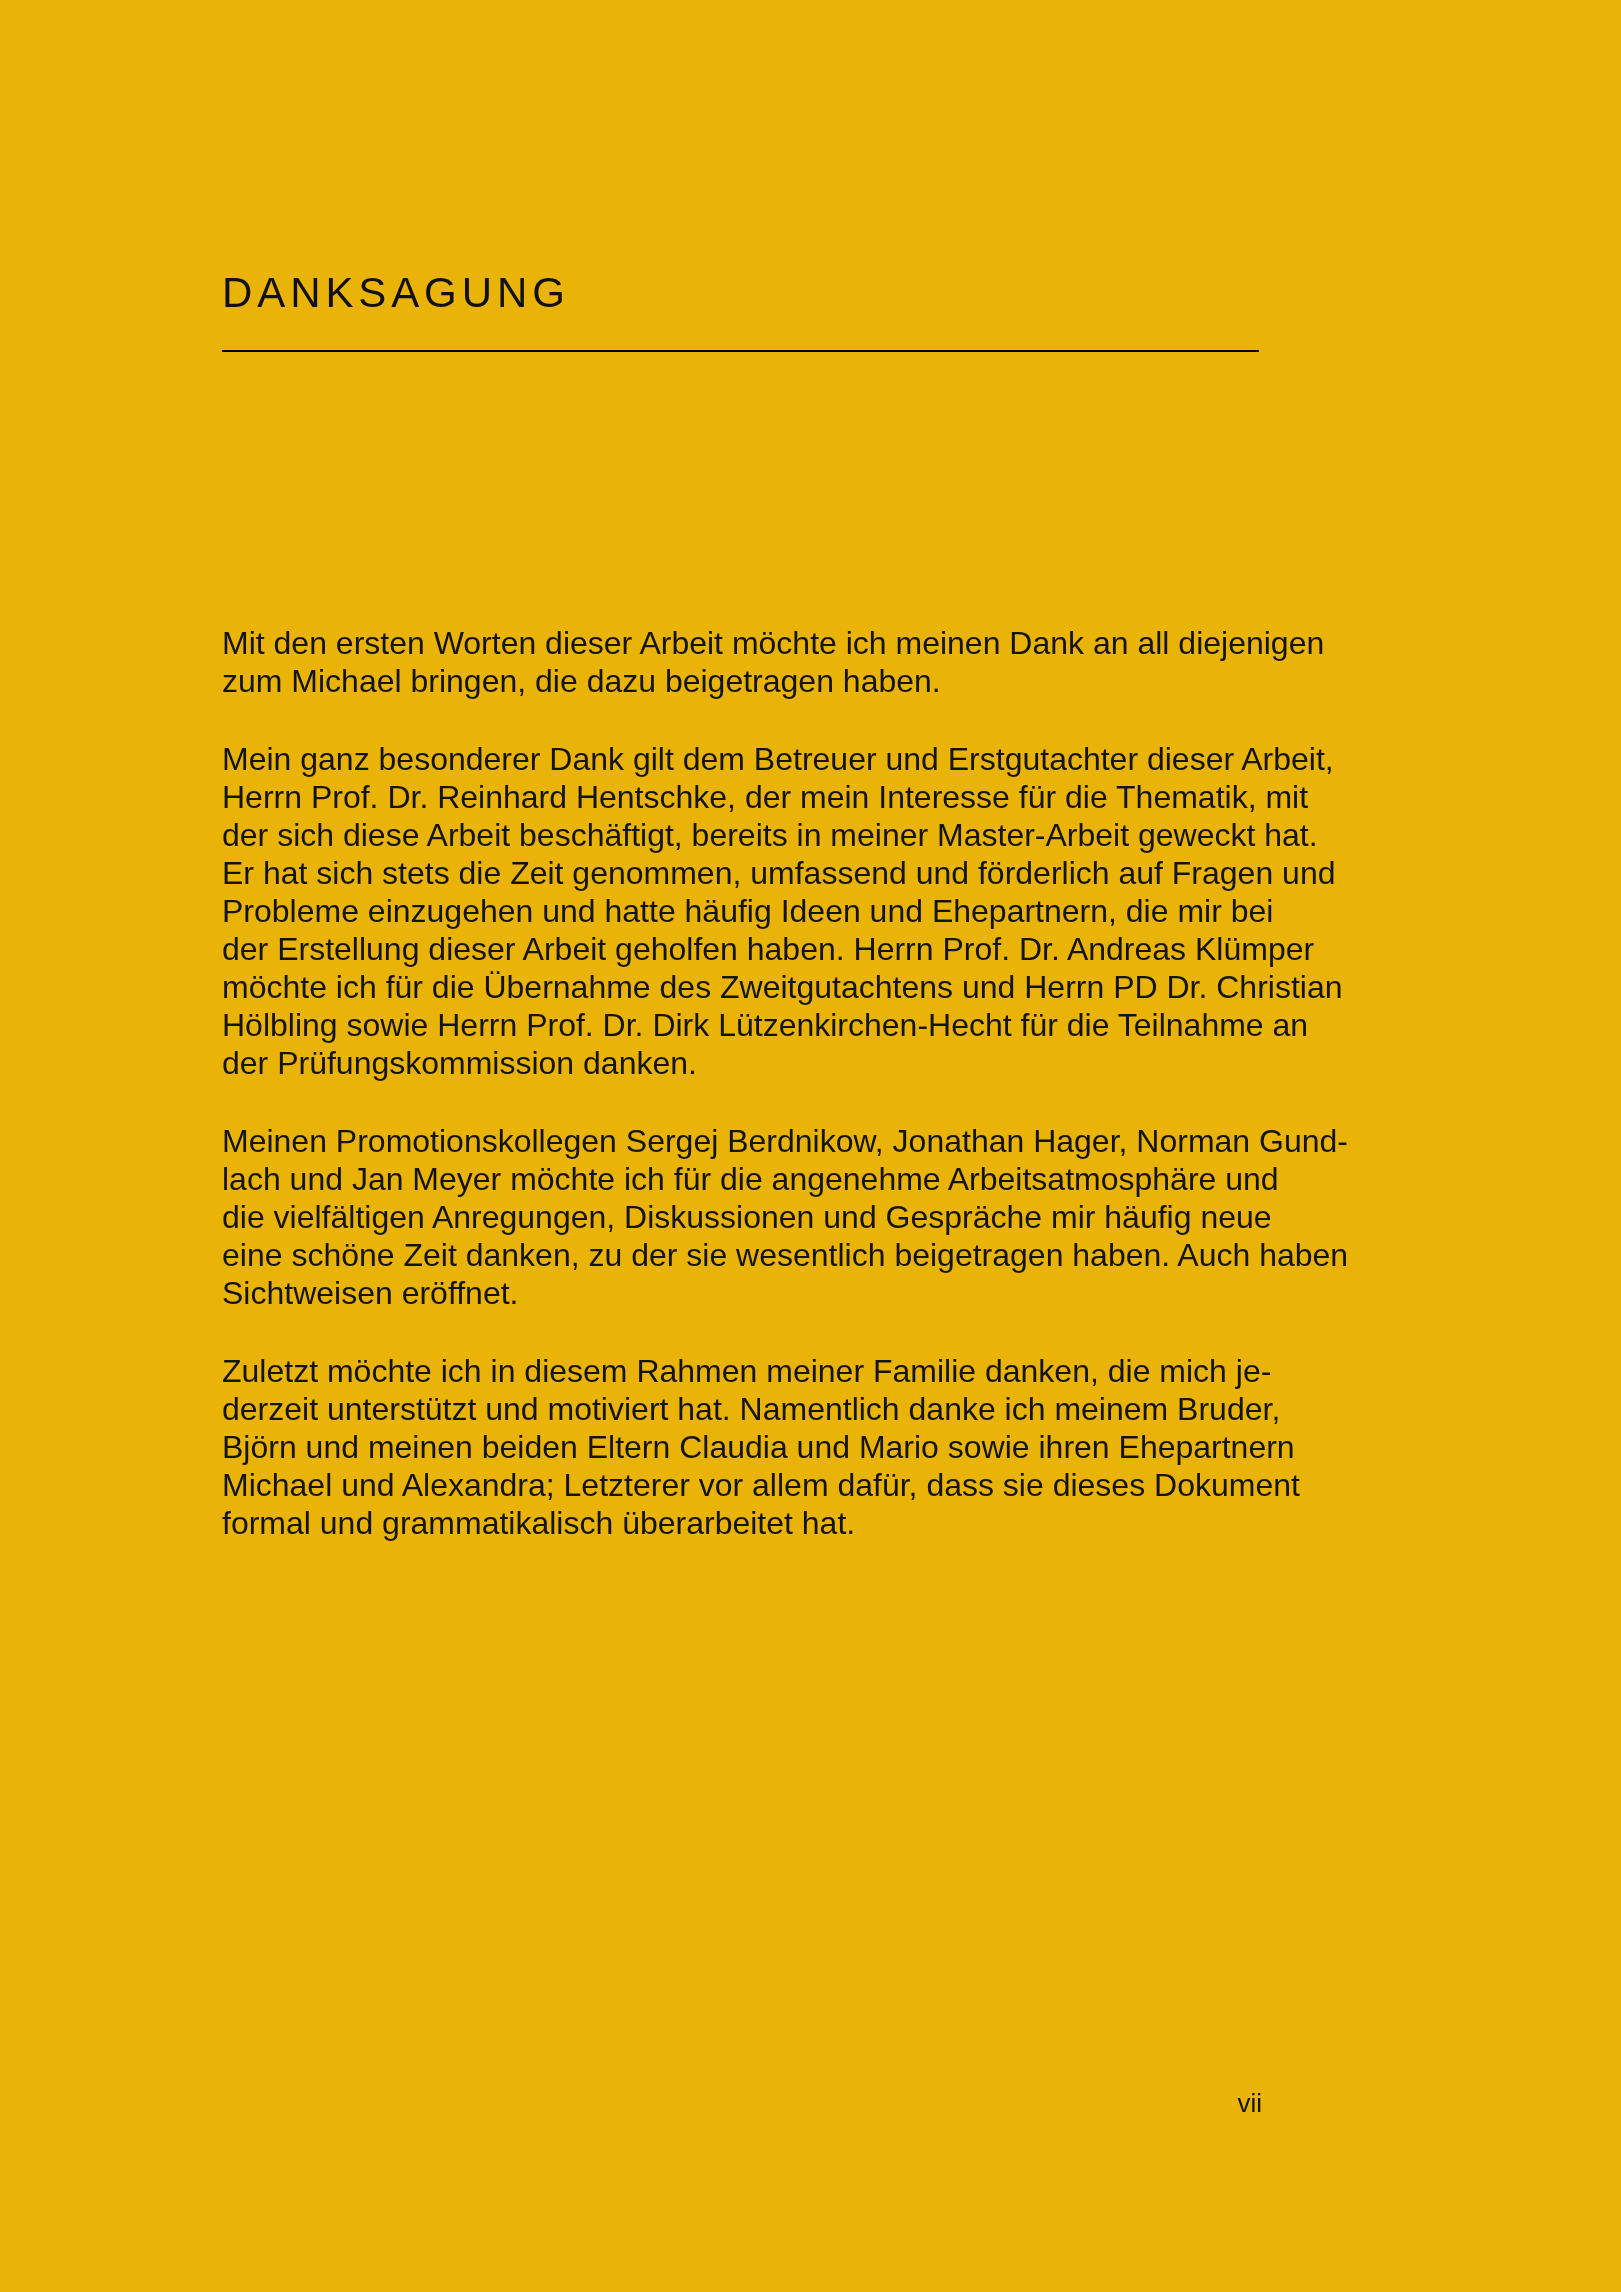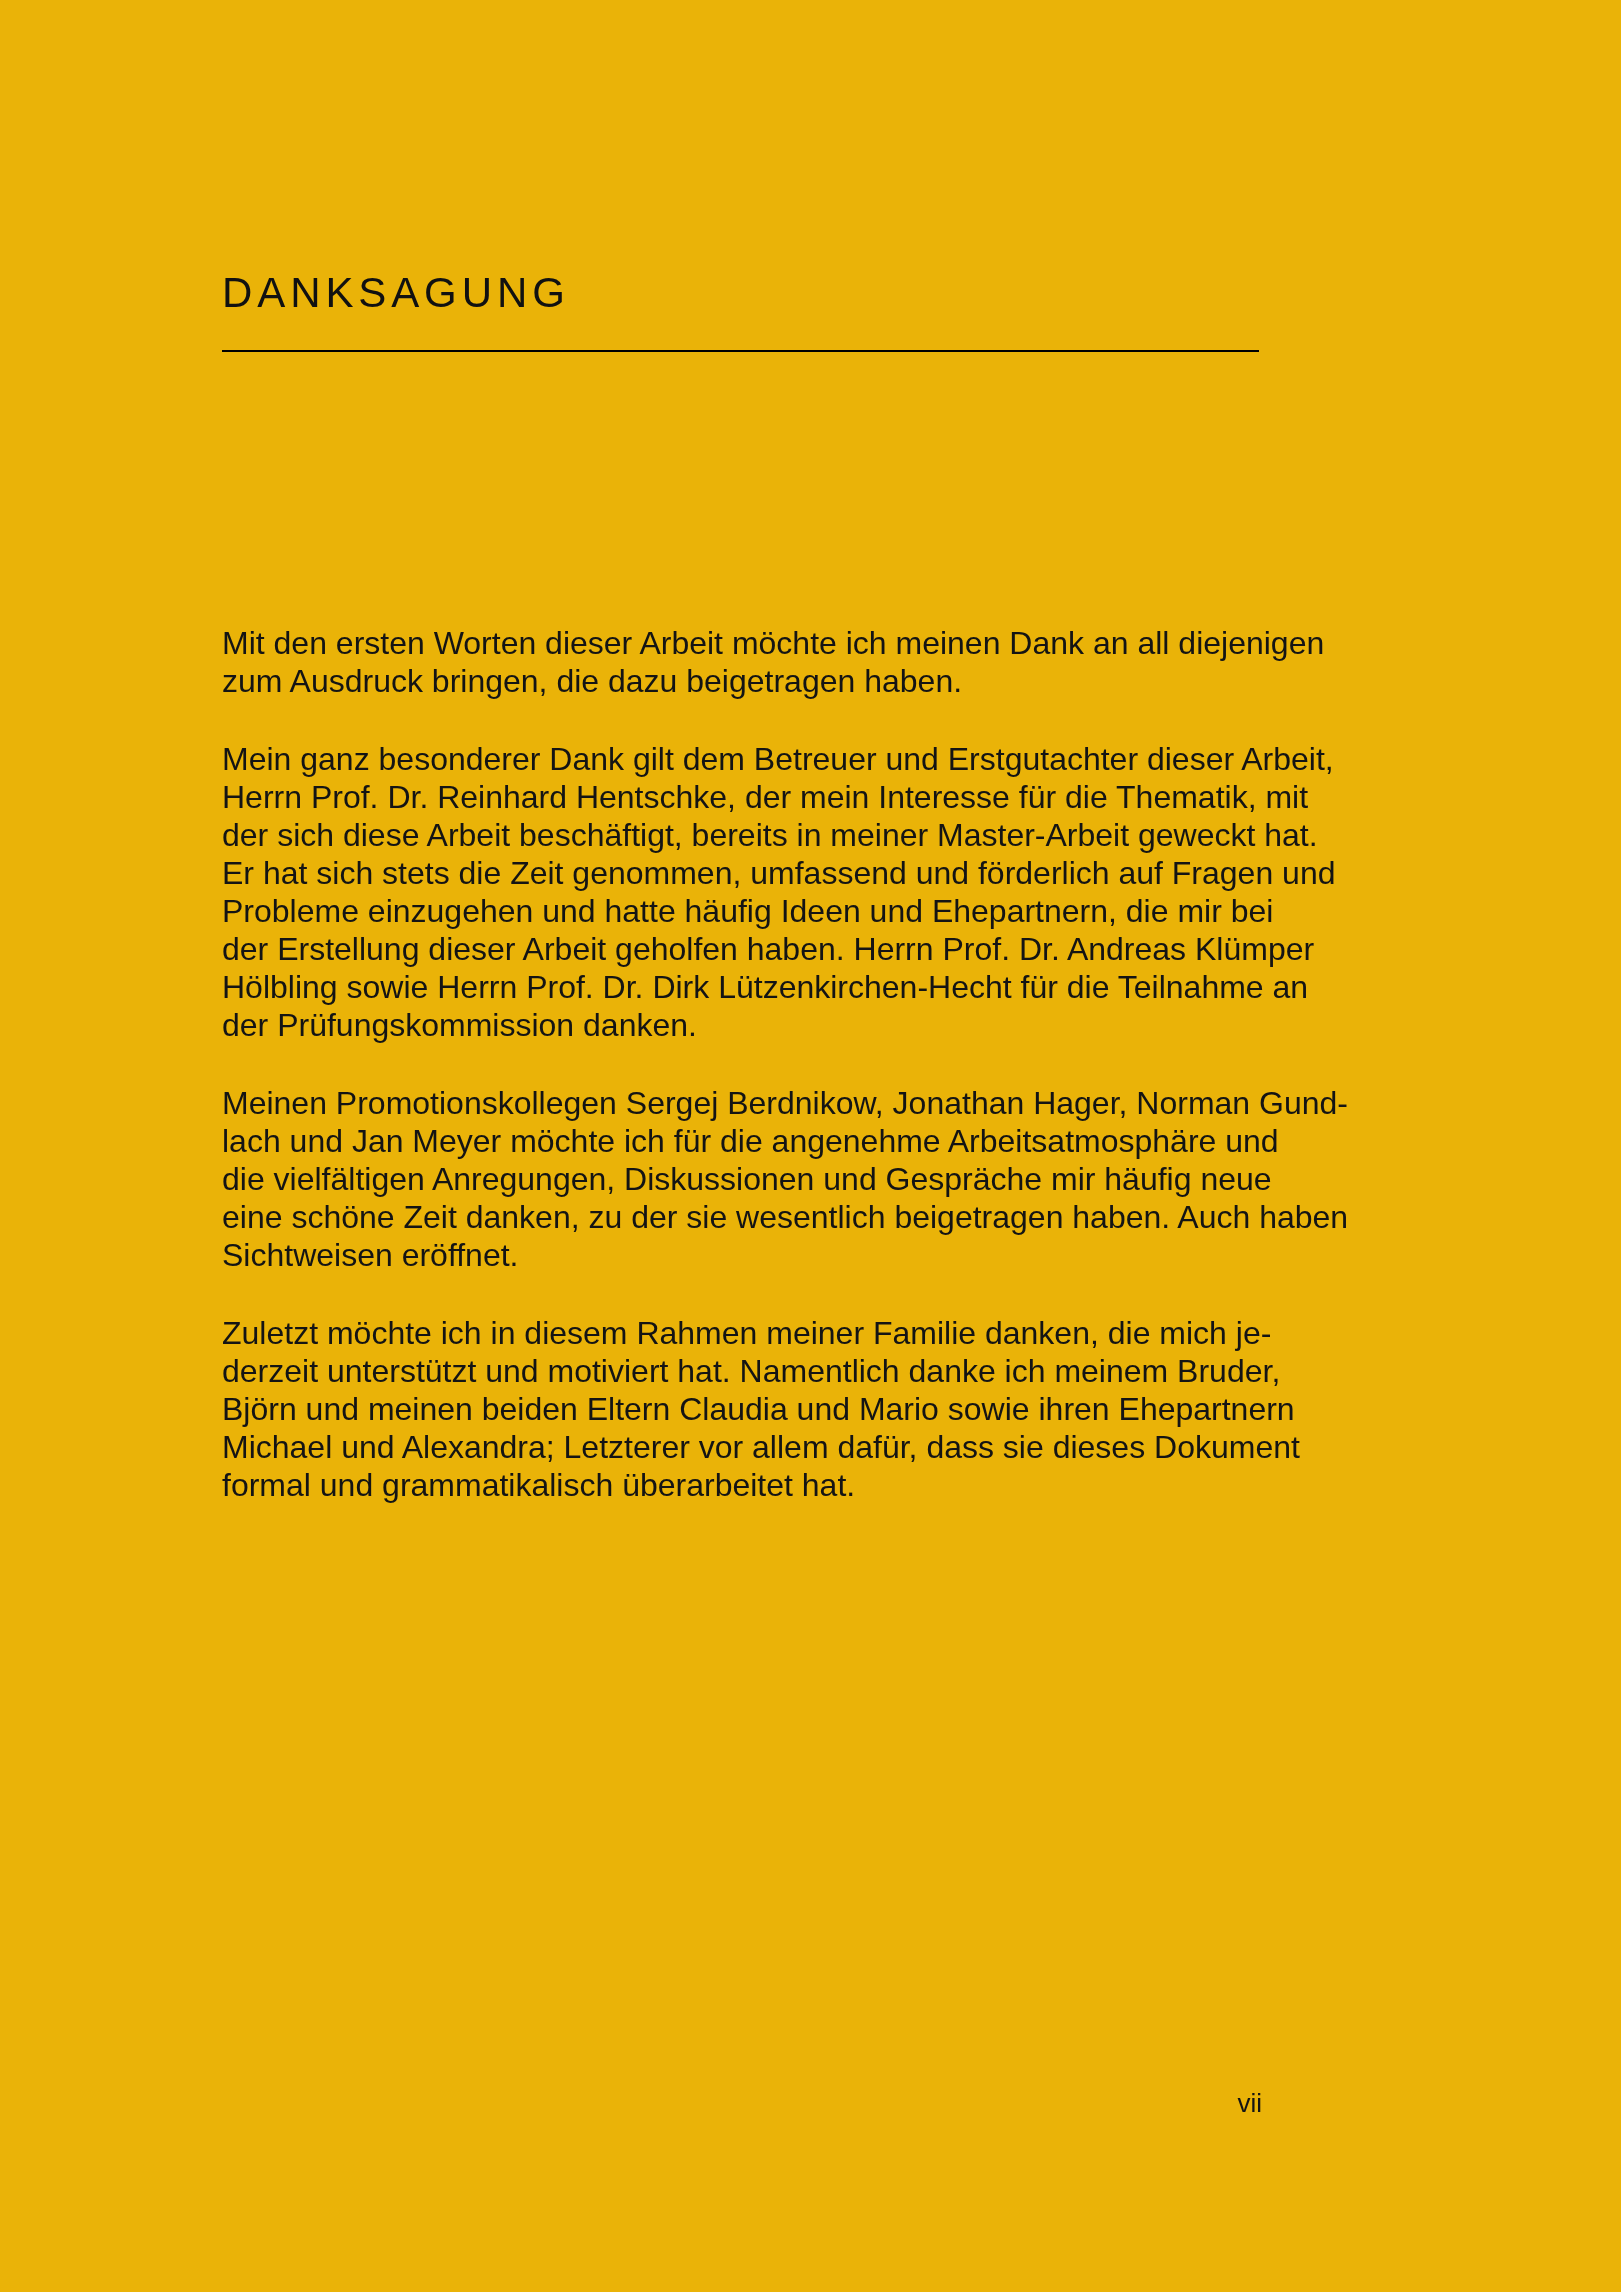--- a/index.html
+++ b/index.html
@@ -69,29 +69,30 @@
 <body>
 
 <div class="page">
   <h1 class="chapter-title">DANKSAGUNG</h1>
 
   <div class="title-rule"></div>
 
   <div class="content">
       <div class="para">
         <div class="line">Mit den ersten Worten dieser Arbeit möchte ich meinen Dank an all diejenigen</div>
-        <div class="line last">zum Ausdruck bringen, die dazu beigetragen haben.</div>
+        <div class="line last">zum Michael bringen, die dazu beigetragen haben.</div>
       </div>
       <div class="para">
         <div class="line">Mein ganz besonderer Dank gilt dem Betreuer und Erstgutachter dieser Arbeit,</div>
         <div class="line">Herrn Prof. Dr. Reinhard Hentschke, der mein Interesse für die Thematik, mit</div>
         <div class="line">der sich diese Arbeit beschäftigt, bereits in meiner Master-Arbeit geweckt hat.</div>
         <div class="line">Er hat sich stets die Zeit genommen, umfassend und förderlich auf Fragen und</div>
         <div class="line">Probleme einzugehen und hatte häufig Ideen und Ehepartnern, die mir bei</div>
         <div class="line">der Erstellung dieser Arbeit geholfen haben. Herrn Prof. Dr. Andreas Klümper</div>
+        <div class="line">möchte ich für die Übernahme des Zweitgutachtens und Herrn PD Dr. Christian</div>
         <div class="line">Hölbling sowie Herrn Prof. Dr. Dirk Lützenkirchen-Hecht für die Teilnahme an</div>
         <div class="line last">der Prüfungskommission danken.</div>
       </div>
       <div class="para">
         <div class="line">Meinen Promotionskollegen Sergej Berdnikow, Jonathan Hager, Norman Gund-</div>
         <div class="line">lach und Jan Meyer möchte ich für die angenehme Arbeitsatmosphäre und</div>
         <div class="line">die vielfältigen Anregungen, Diskussionen und Gespräche mir häufig neue</div>
         <div class="line">eine schöne Zeit danken, zu der sie wesentlich beigetragen haben. Auch haben</div>
         <div class="line last">Sichtweisen eröffnet.</div>
       </div>

